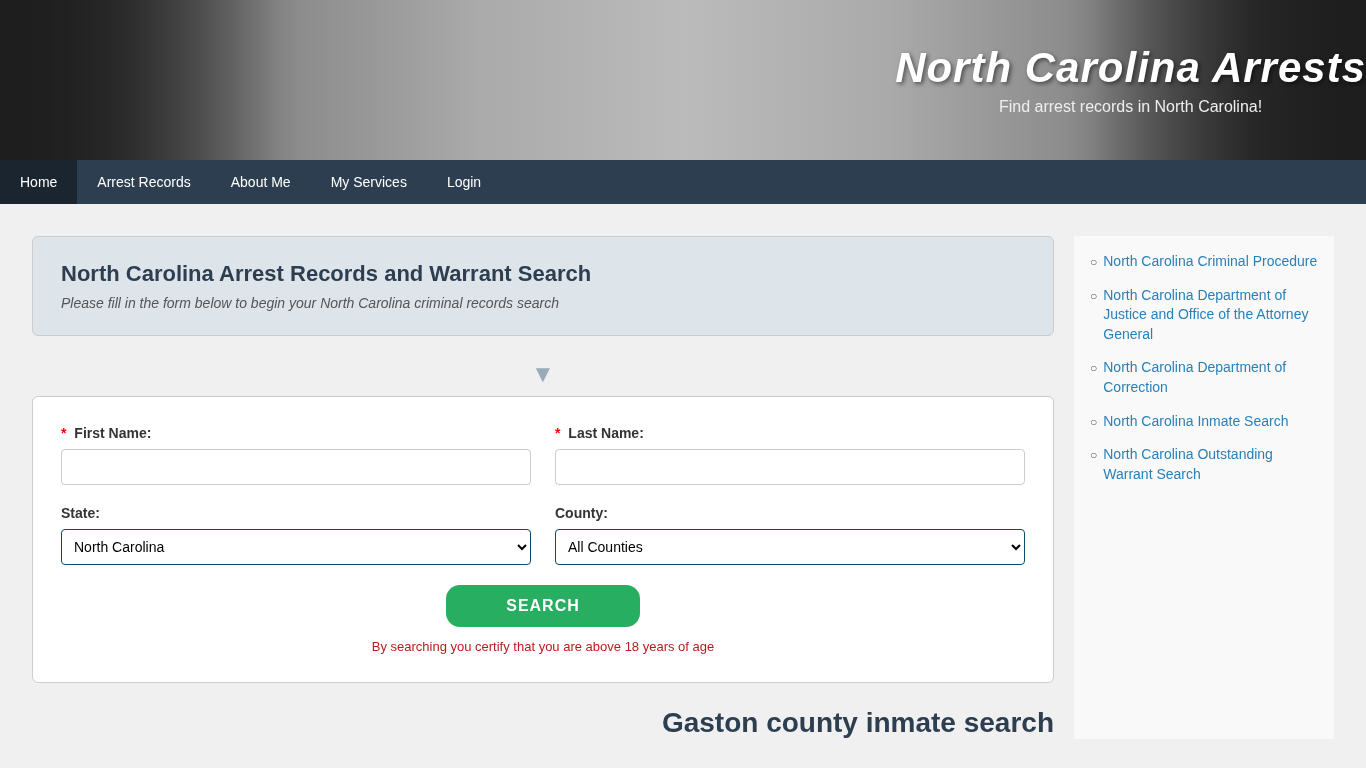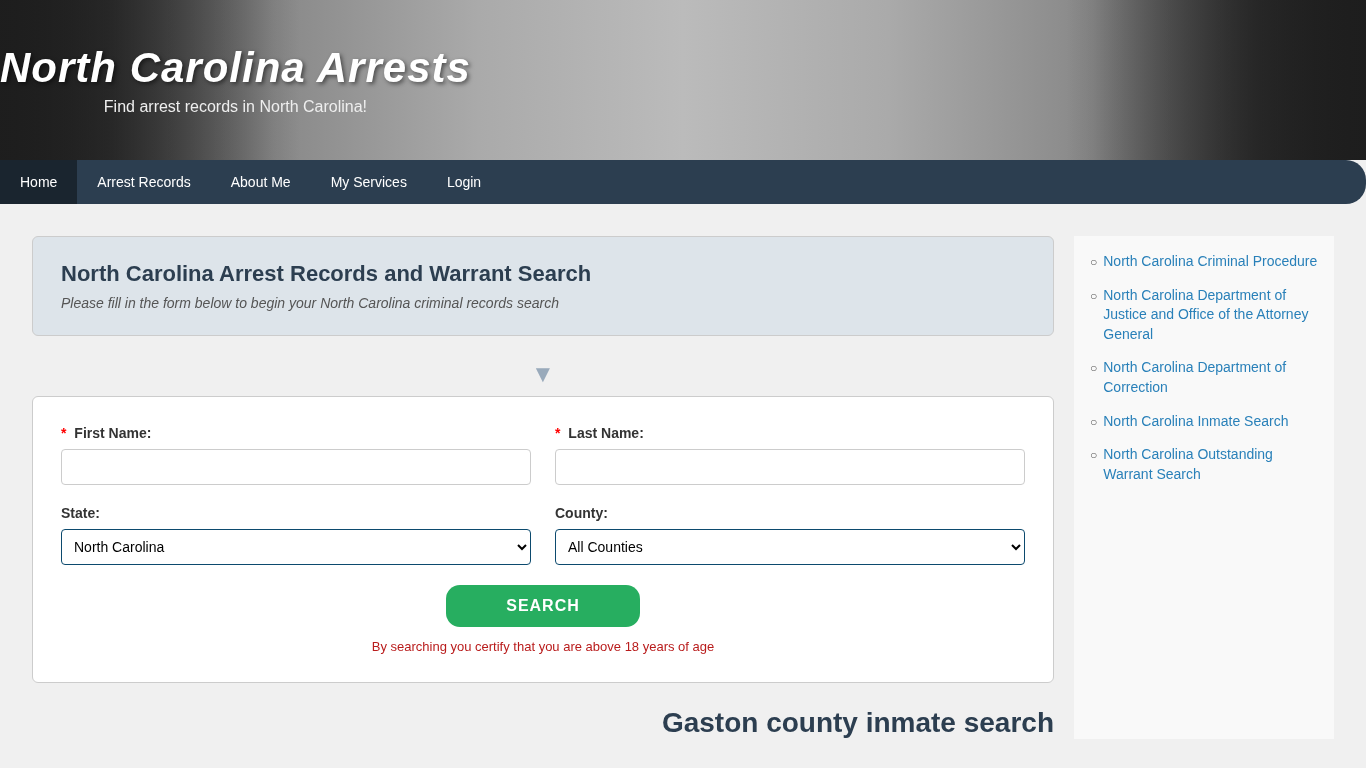--- a/index.html
+++ b/index.html
@@ -5,21 +5,21 @@
     * { margin: 0; padding: 0; box-sizing: border-box; }
     body { font-family: Arial, sans-serif; background: #f0f0f0; width: 1366px; min-height: 768px; overflow-x: hidden; }
 
     
     .header {
       position: relative;
       height: 160px;
       background: #555;
       overflow: hidden;
       display: flex;
-      align-items: flex-start;
+      align-items: flex-end;
       justify-content: center;
       flex-direction: column;
     }
     
     .header-hands-left {
       position: absolute;
       left: 0; top: 0; bottom: 0;
       width: 300px;
       background: linear-gradient(to right, rgba(30,30,30,0.9), transparent);
       z-index: 1;
@@ -50,21 +50,20 @@
       color: #eee;
       margin-top: 6px;
     }
 
     
     nav {
       background: #2c3e50;
       height: 44px;
       display: flex;
       align-items: stretch;
-      border-radius: 20px;
     }
     nav a {
       color: white;
       text-decoration: none;
       padding: 0 20px;
       display: flex;
       align-items: center;
       font-size: 14px;
       font-weight: 500;
       cursor: pointer;

